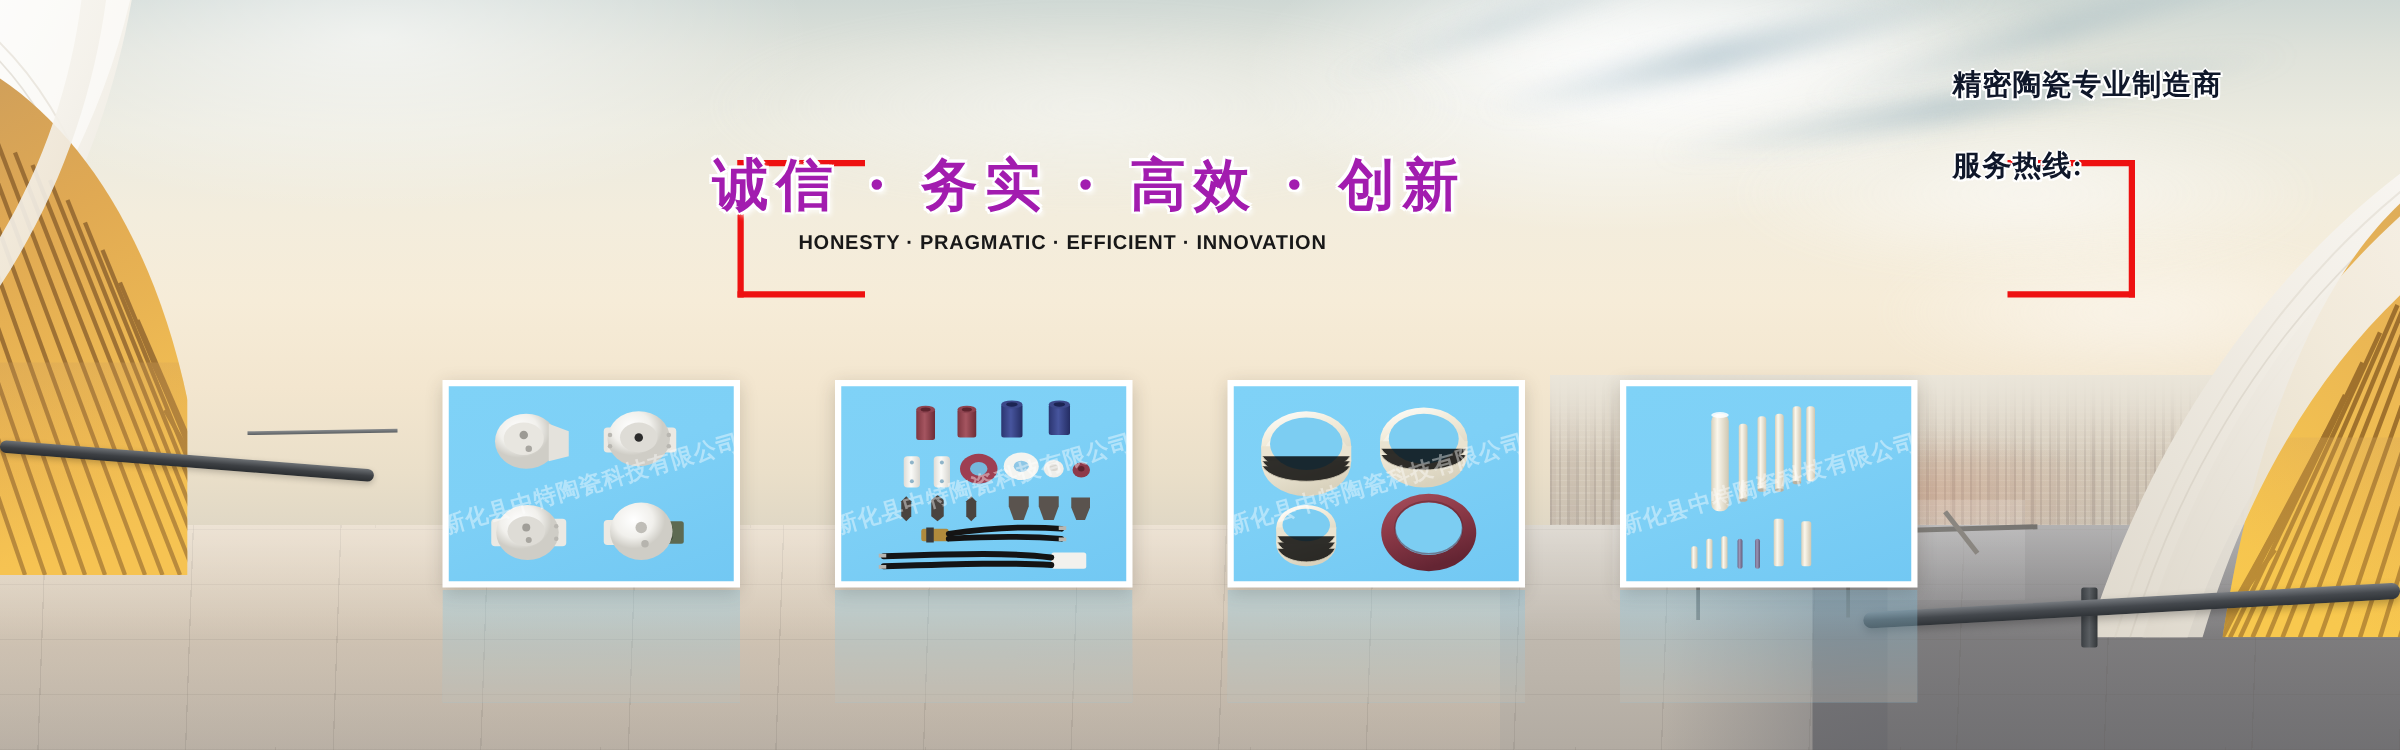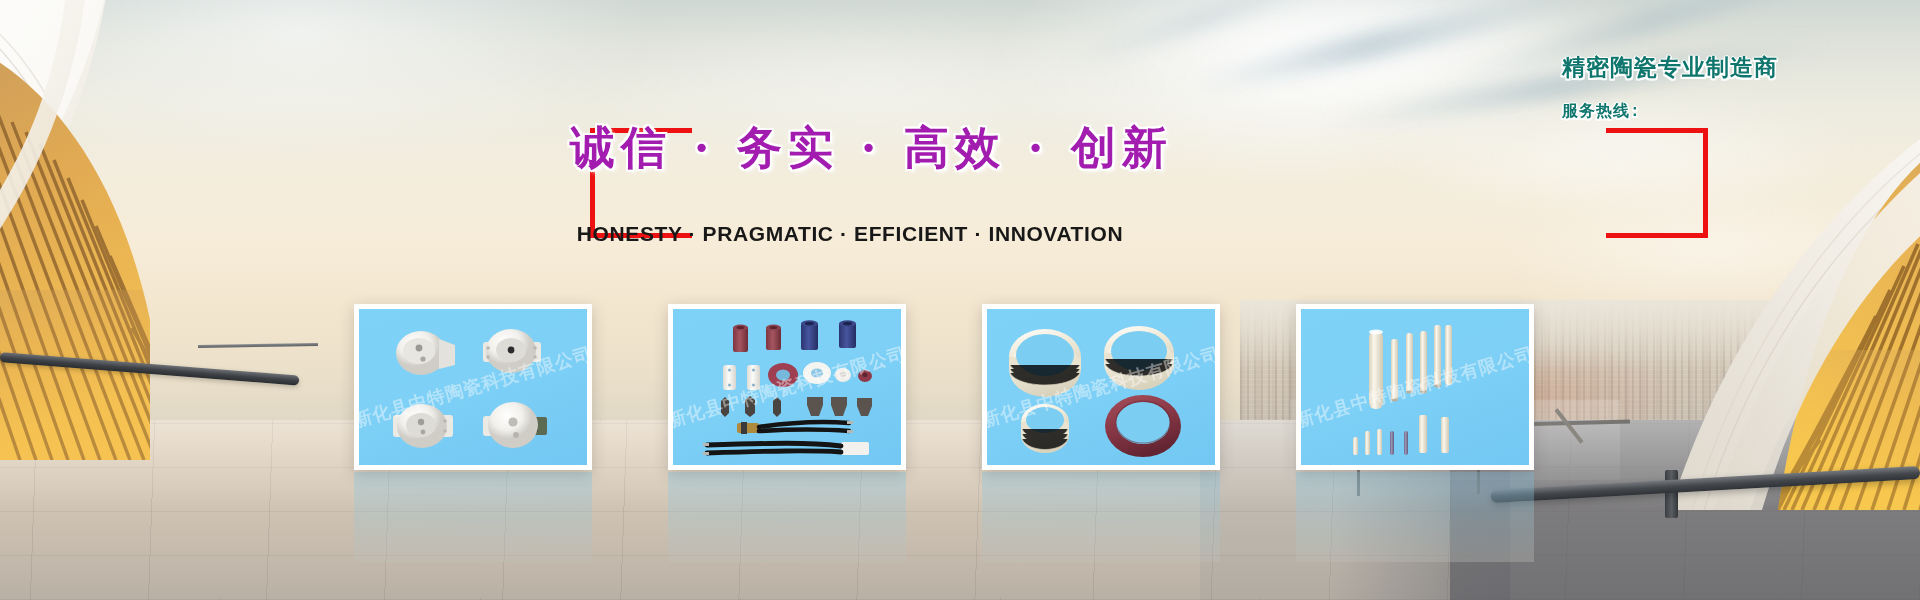--- a/index.html
+++ b/index.html
@@ -167,33 +167,33 @@
     font-size:45px; font-weight:700; color:#a21caf; letter-spacing:6px;
     text-shadow:
       2px 0 0 #fff, -2px 0 0 #fff, 0 2px 0 #fff, 0 -2px 0 #fff,
       2px 2px 0 #fff, -2px 2px 0 #fff, 2px -2px 0 #fff, -2px -2px 0 #fff,
       3px 3px 4px rgba(255,255,255,.9);
   }
   .slogan-en {
     position:absolute; left:-20px; top:58px; width:560px;
     text-align:center; white-space:nowrap;
     font-family:"Liberation Sans",sans-serif;
-    font-size:21px; font-weight:700; color:#181818; letter-spacing:.6px;margin-top:36px;
+    font-size:16px; font-weight:700; color:#181818; letter-spacing:.6px;
   }
 
   
   .contact { position:absolute; left:1562px; top:52px; width:340px; }
   .contact .line {
-    color:#0f766e; font-weight:700; white-space:nowrap;
-    font-family:Liberation Mono, monospace;
+    color:#0f172a; font-weight:700; white-space:nowrap;
+    font-family:Liberation Serif, serif;
     text-shadow: 1.5px 0 0 #fff, -1.5px 0 0 #fff, 0 1.5px 0 #fff, 0 -1.5px 0 #fff,
                  1.5px 1.5px 0 #fff, -1.5px 1.5px 0 #fff;
   }
   .c-tag   { font-size:23px; letter-spacing:1px; }
-  .c-label { font-size:16px; letter-spacing:1px; margin-top:18px; }
+  .c-label { font-size:23px; letter-spacing:1px; margin-top:34px; }
   .c-phone { font-size:32px; letter-spacing:.5px; margin-top:6px; }
 
   
   .panel {
     position:absolute; top:304px; width:238px; height:166px;
     background:#fff; padding:5px;
     box-shadow:0 4px 14px rgba(60,50,40,.22);
   }
   .panel-inner {
     position:relative; width:100%; height:100%;

